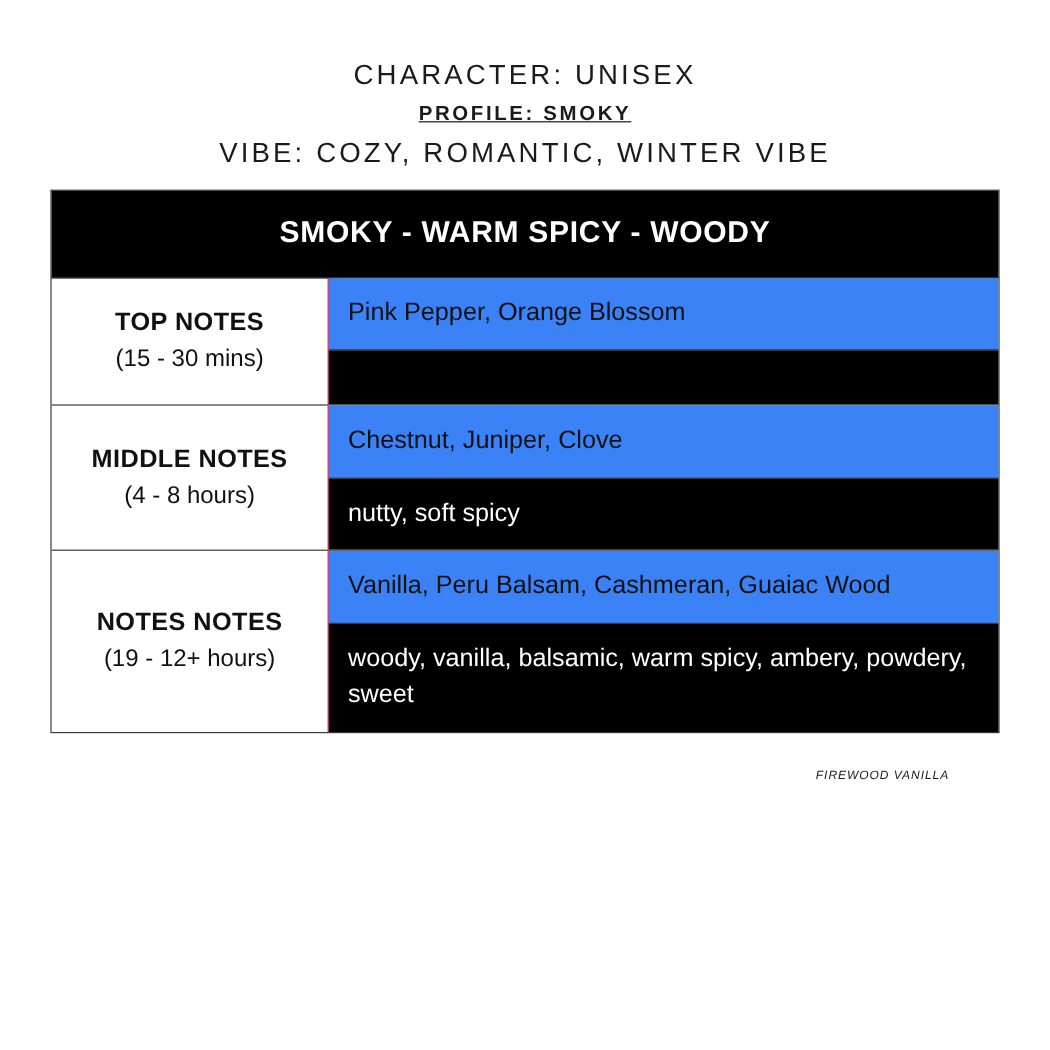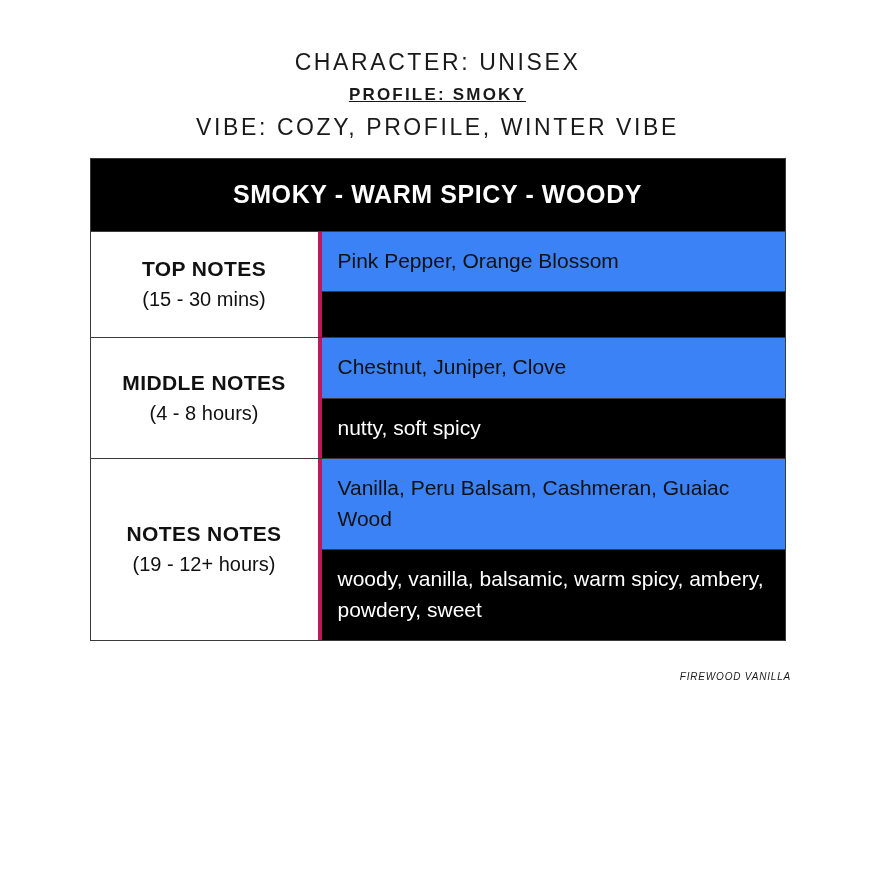--- a/index.html
+++ b/index.html
@@ -39,21 +39,21 @@
   }
   .header-line.bold {
     font-weight: bold;
     letter-spacing: 2.2px;
     font-size: 17px;
     text-decoration: underline;
   }
 
   
   .table {
-    width: 696px;
+    width: 791px;
     margin: 0 auto;
     border: 1px solid #3a3a3a;
     border-collapse: collapse;
     box-sizing: border-box;
   }
 
   .title-row {
     background: #000000;
     color: #ffffff;
     text-align: center;
@@ -68,21 +68,21 @@
     display: flex;
     border-bottom: 1px solid #3a3a3a;
   }
   .note-row:last-child {
     border-bottom: none;
   }
 
   .note-label {
     width: 231px;
     min-width: 231px;
-    border-right: 4px solid #be185d;
+    border-right: 1px solid #be185d;
     box-sizing: border-box;
     display: flex;
     flex-direction: column;
     align-items: center;
     justify-content: center;
     text-align: center;
     padding: 6px 4px;
   }
   .note-label .nm {
     font-weight: bold;
@@ -146,21 +146,21 @@
   }
 </style>
 </head>
 <body>
 
 <div class="page">
 
   <div class="header">
     <div class="header-line">CHARACTER:  UNISEX</div>
     <div class="header-line bold">PROFILE:  SMOKY</div>
-    <div class="header-line">VIBE: COZY, PROFILE, WINTER VIBE</div>
+    <div class="header-line">VIBE: COZY, ROMANTIC, WINTER VIBE</div>
   </div>
 
   <div class="table">
 
     <div class="title-row">SMOKY - WARM SPICY - WOODY</div>
 
     <div class="note-row row-top">
       <div class="note-label">
         <div class="nm">TOP NOTES</div>
         <div class="tm">(15 - 30 mins)</div>

